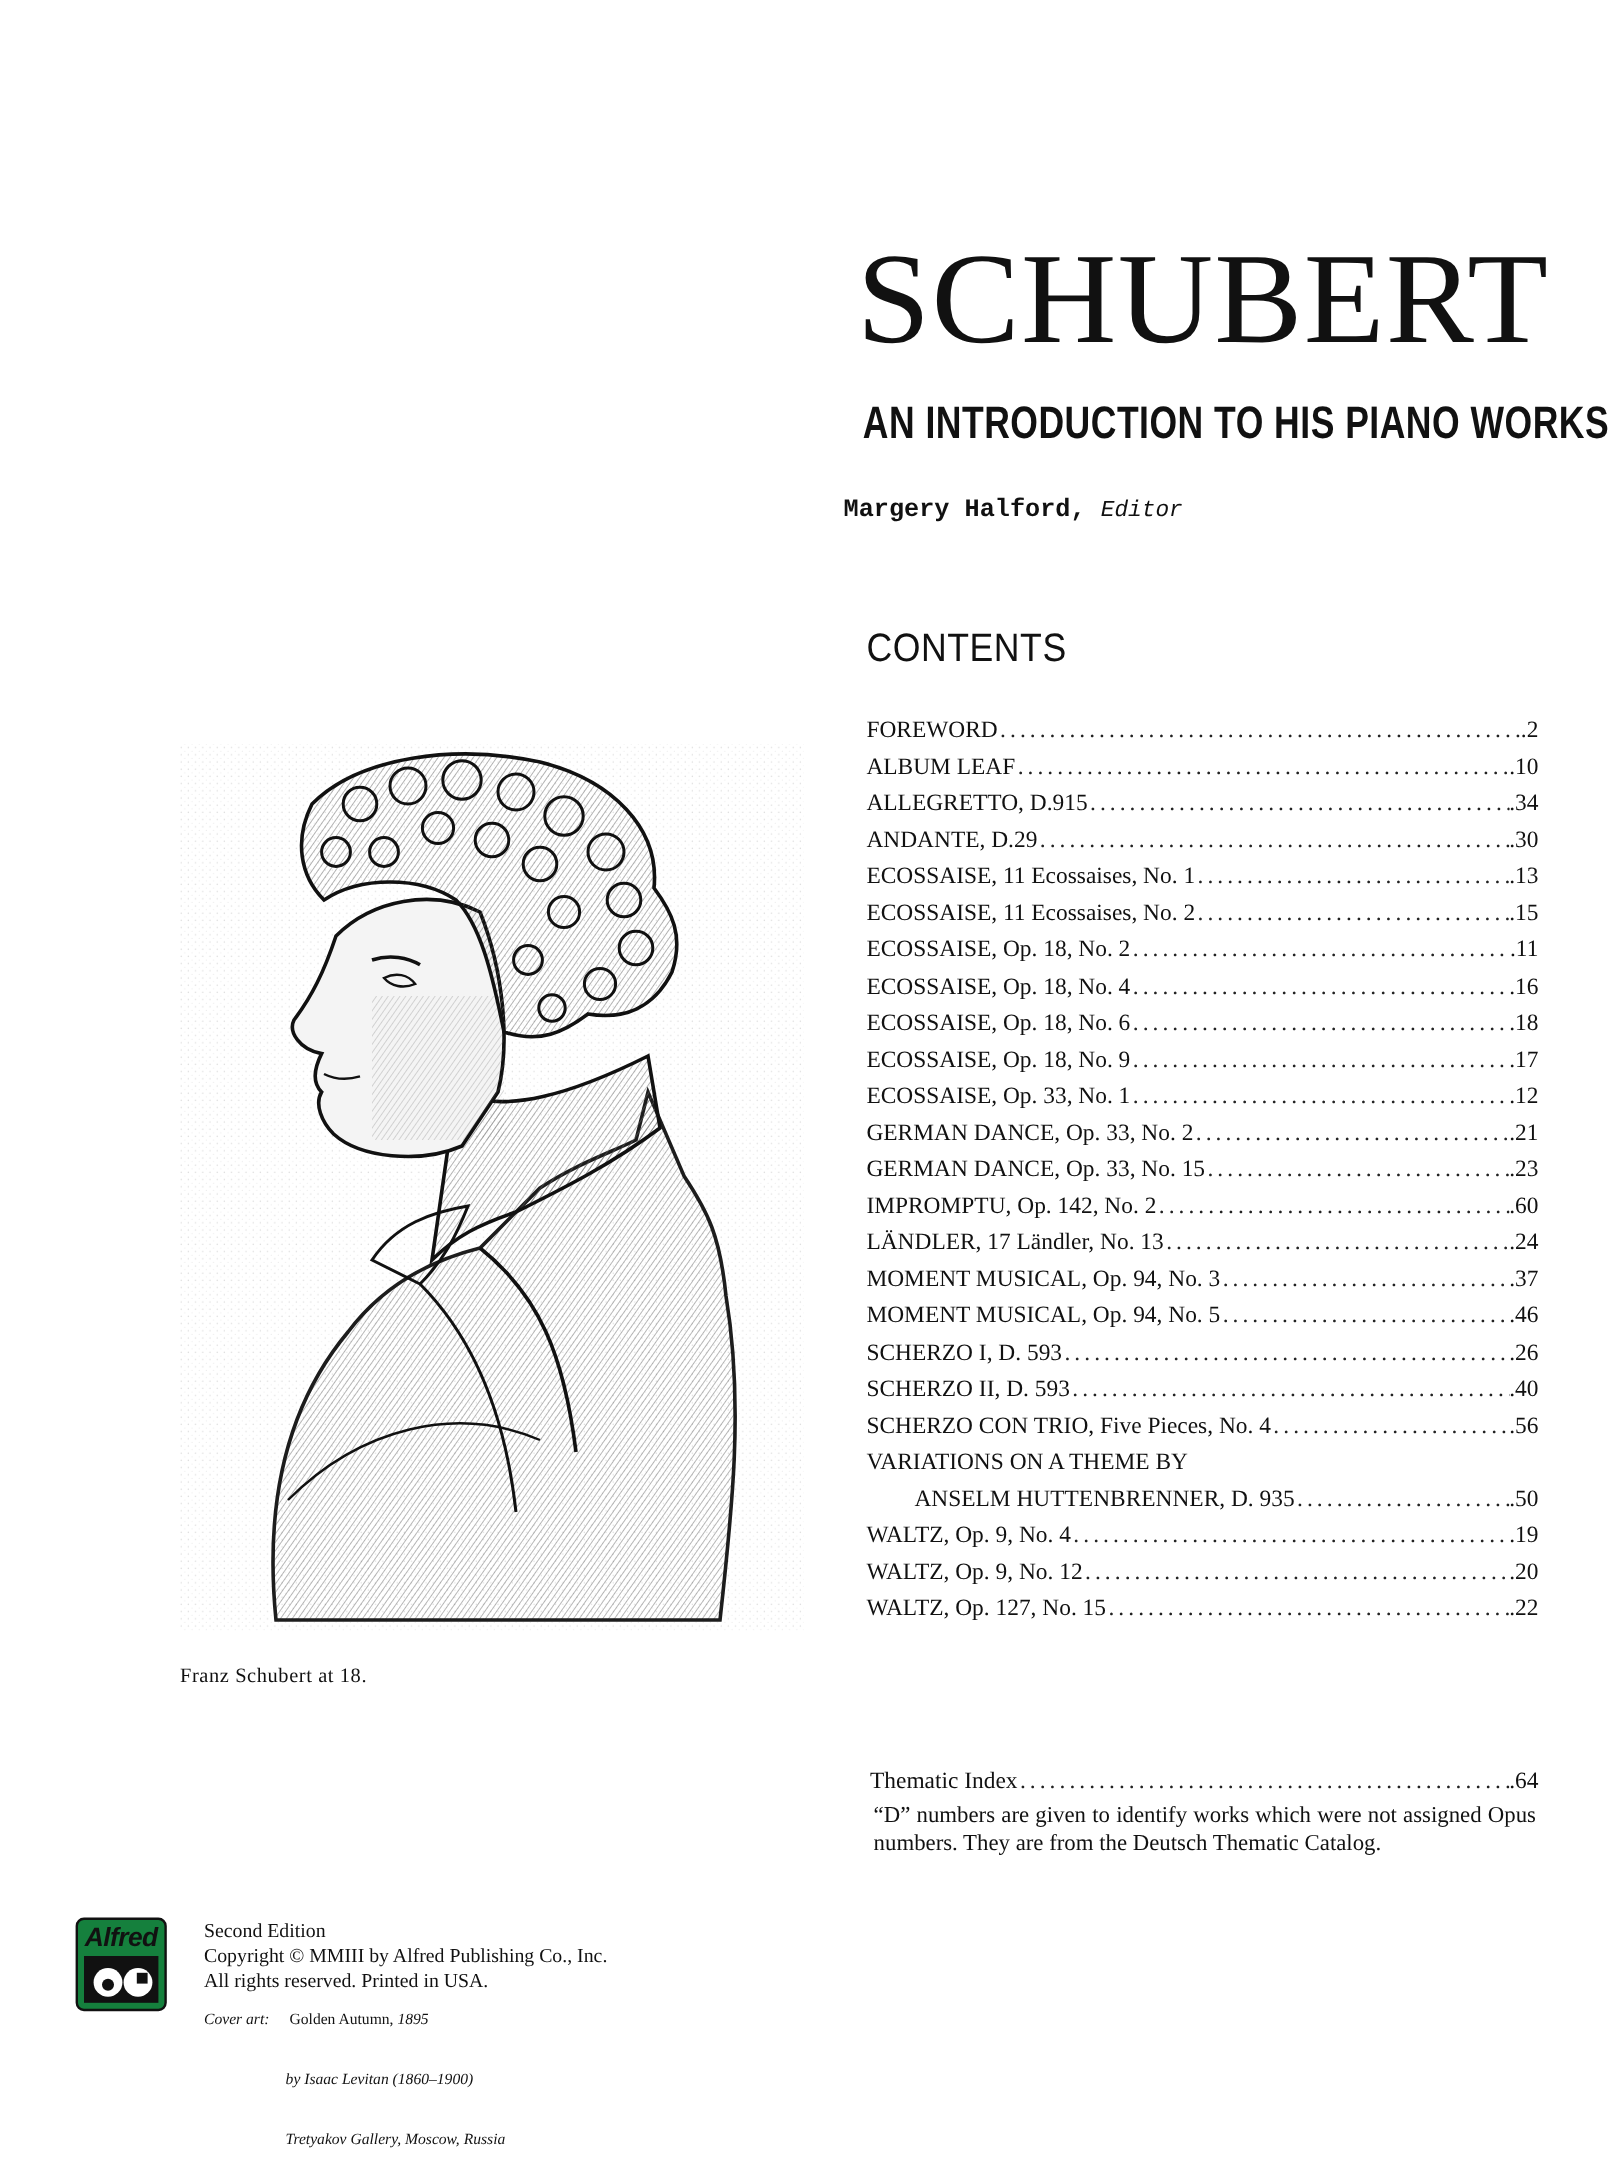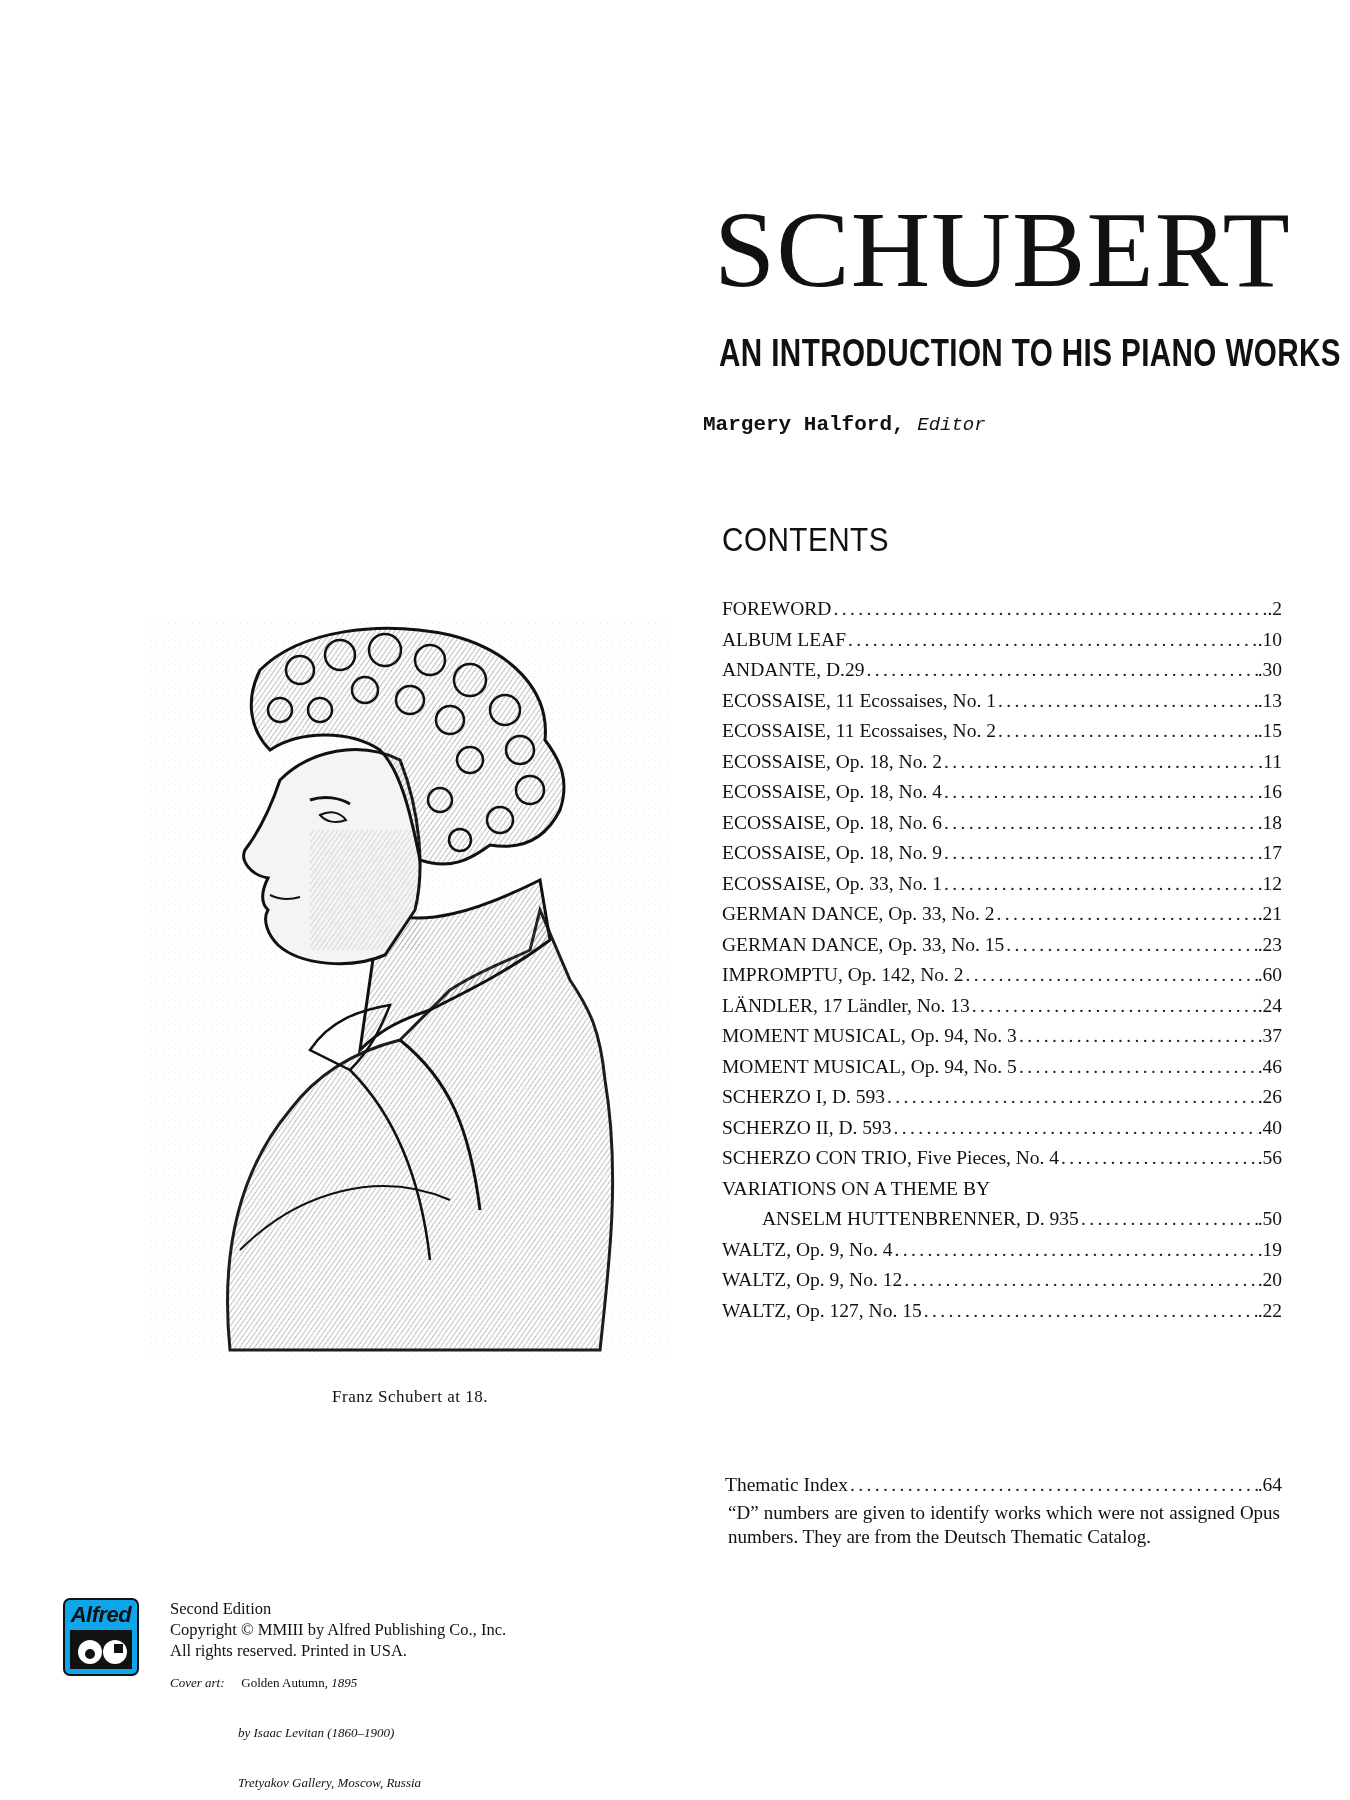--- a/index.html
+++ b/index.html
@@ -19,23 +19,23 @@
   .toc-row .dots { flex:1 1 auto; overflow:hidden; letter-spacing:4.2px; padding-left:2px; color:#222; }
   .toc-row .dots::before { content:". . . . . . . . . . . . . . . . . . . . . . . . . . . . . . . . . . . . . . . . . . . . . . . . . . . . . . . . . . . . . . . . . . ."; letter-spacing:0; word-spacing:-1.5px; }
   .toc-row .p { flex:0 0 auto; text-align:right; }
   .toc-row.indent .t { padding-left:40px; }
   .toc-row.nodots .dots { visibility:hidden; }
   #thematic { left:725px; top:1470px; width:557px; }
 
   #note { left:728px; top:1501px; width:552px; font-size:19px; line-height:24px; text-align:justify; text-align-last:left; }
 
   #portrait { left:150px; top:610px; width:520px; height:760px; }
-  #caption { left:150px; top:1386px; width:520px; text-align:center; font-size:17px; line-height:22px; letter-spacing:0.5px; }
-
-  #logo { left:63px; top:1598px; width:76px; height:78px; border:2.5px solid #111; border-radius:7px; box-sizing:border-box; overflow:hidden; background:#0ea5e9; }
+  #caption { left:150px; top:1386px; width:520px; text-align:left; font-size:17px; line-height:22px; letter-spacing:0.5px; }
+
+  #logo { left:63px; top:1598px; width:76px; height:78px; border:2.5px solid #111; border-radius:7px; box-sizing:border-box; overflow:hidden; background:#15803d; }
   #logo .word { position:absolute; left:0; right:0; top:0; height:30px; font-family:"Liberation Sans", sans-serif; font-weight:bold; font-style:italic; font-size:22px; line-height:30px; text-align:center; letter-spacing:-0.5px; }
   #logo .mark { position:absolute; left:5px; right:5px; top:30px; bottom:5px; background:#111; }
 
   #edition { left:170px; top:1598px; font-family:"Liberation Serif", serif; font-size:16.5px; line-height:21px; }
   #coverart { left:170px; top:1672px; font-size:13px; line-height:22px; }
   #coverart .lbl { font-style:italic; display:inline-block; width:68px; }
   #coverart .line { white-space:nowrap; }
   #coverart .ind { padding-left:68px; font-style:italic;margin-top:28px; }
   .it { font-style:italic; }
 </style>
@@ -54,20 +54,25 @@
 <div id="toc" class="abs">
   <div class="toc-row">
       <span class="t">FOREWORD</span>
       <span class="dots"></span>
       <span class="p">.2</span>
     </div>
   <div class="toc-row">
       <span class="t">ALBUM LEAF</span>
       <span class="dots"></span>
       <span class="p">.10</span>
+    </div>
+  <div class="toc-row">
+      <span class="t">ALLEGRETTO, D.915</span>
+      <span class="dots"></span>
+      <span class="p">.34</span>
     </div>
   <div class="toc-row">
       <span class="t">ANDANTE, D.29</span>
       <span class="dots"></span>
       <span class="p">.30</span>
     </div>
   <div class="toc-row">
       <span class="t">ECOSSAISE, 11 Ecossaises, No. 1</span>
       <span class="dots"></span>
       <span class="p">.13</span>

